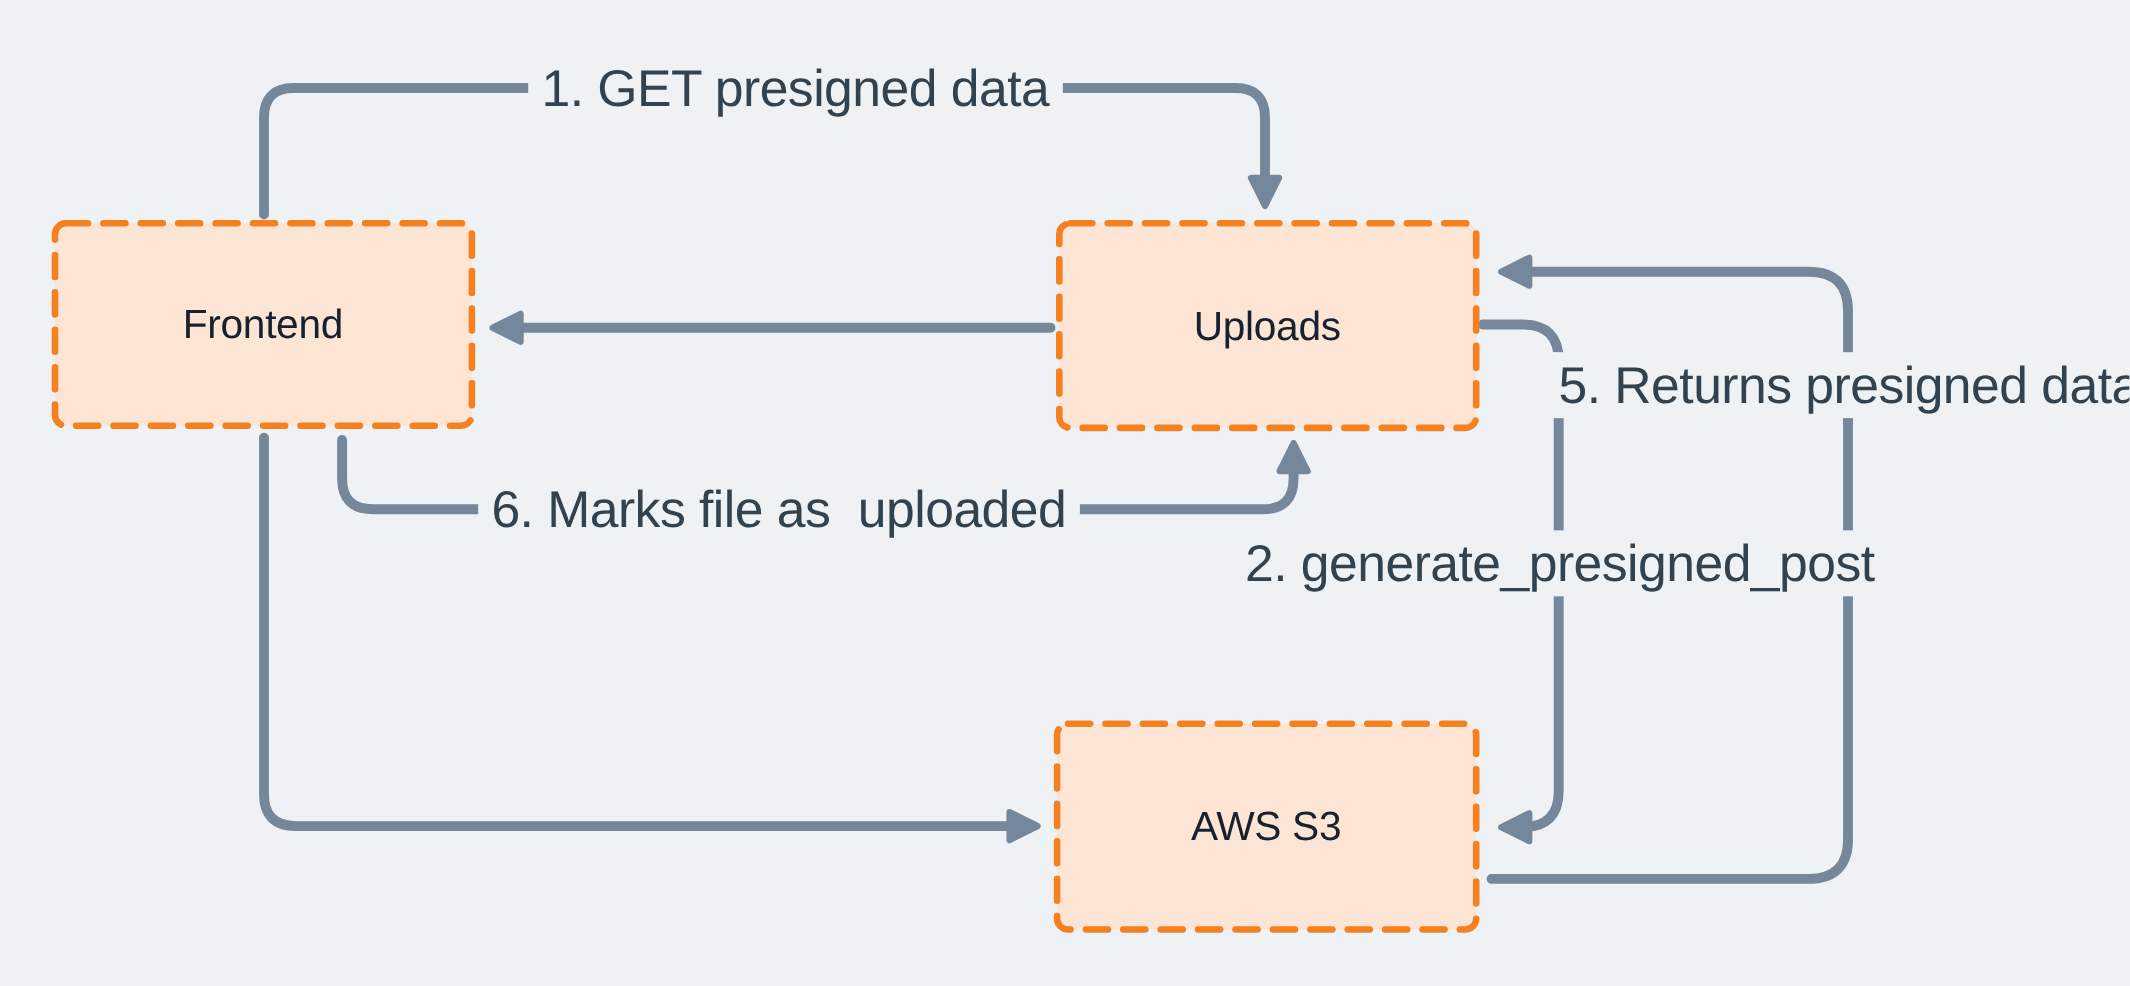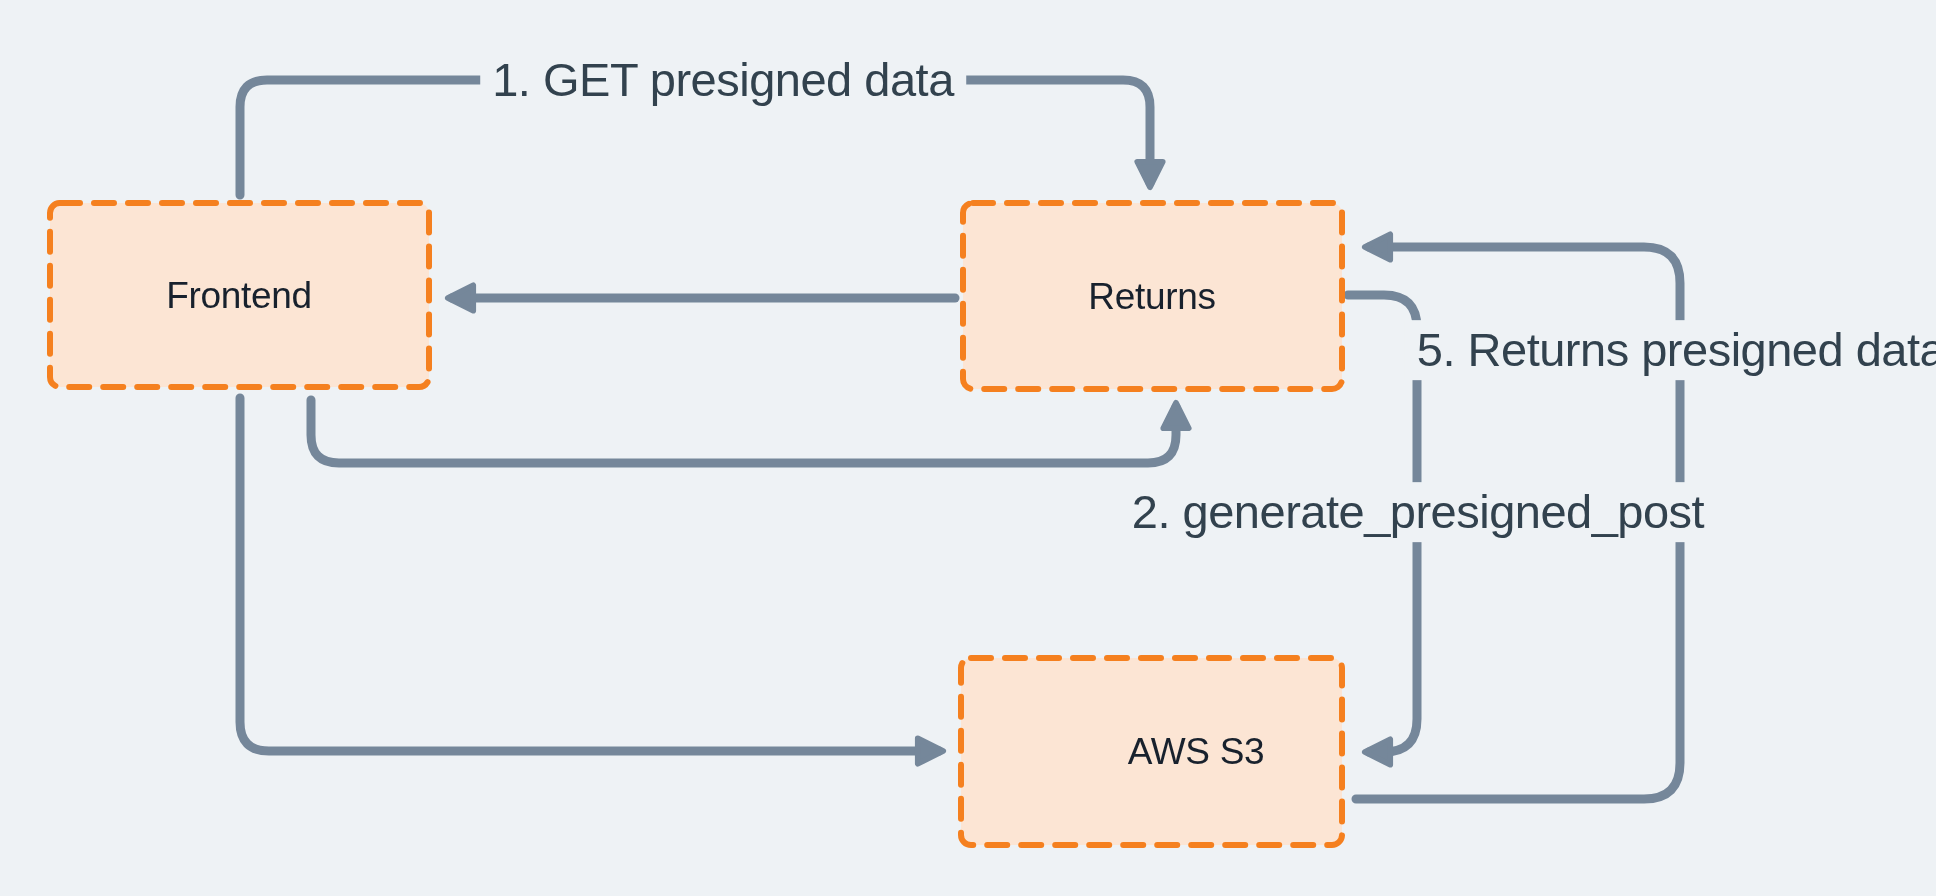--- a/index.html
+++ b/index.html
@@ -72,20 +72,21 @@
     <path class="edge" d="M 955 298 H 452" marker-end="url(#arrowhead)"></path>
     <path class="edge" d="M 240 398 V 722 Q 240 751 269 751 H 939" marker-end="url(#arrowhead)"></path>
     <path class="edge" d="M 311 400 V 435 Q 311 463 339 463 H 1148 Q 1176 463 1176 435 V 407" marker-end="url(#arrowhead)"></path>
 
     <rect class="node-box" x="50" y="203" width="379" height="184" rx="10"></rect>
     <rect class="node-box" x="963" y="203" width="379" height="186" rx="10"></rect>
     <rect class="node-box" x="961" y="658" width="381" height="187" rx="10"></rect>
   </svg>
 
   <span class="label node-label" style="left:239px;top:296px">Frontend</span>
-  <span class="label node-label" style="left:1152px;top:297px">Returns</span>
-  <span class="label node-label" style="left:1196px;top:752px">AWS S3</span>
+  <span class="label node-label" style="left:1152px;top:297px">Uploads</span>
+  <span class="label node-label" style="left:1151px;top:752px">AWS S3</span>
 
   <span class="label edge-label" style="left:723px;top:80px">1. GET presigned data</span>
   <span class="label edge-label" style="left:1418px;top:512px">2. generate_presigned_post</span>
   <span class="label edge-label" style="left:1681px;top:350px">5. Returns presigned data</span>
+  <span class="label edge-label" style="left:708px;top:463px">6. Marks file as  uploaded</span>
 
 </div>
 
 </body></html>

